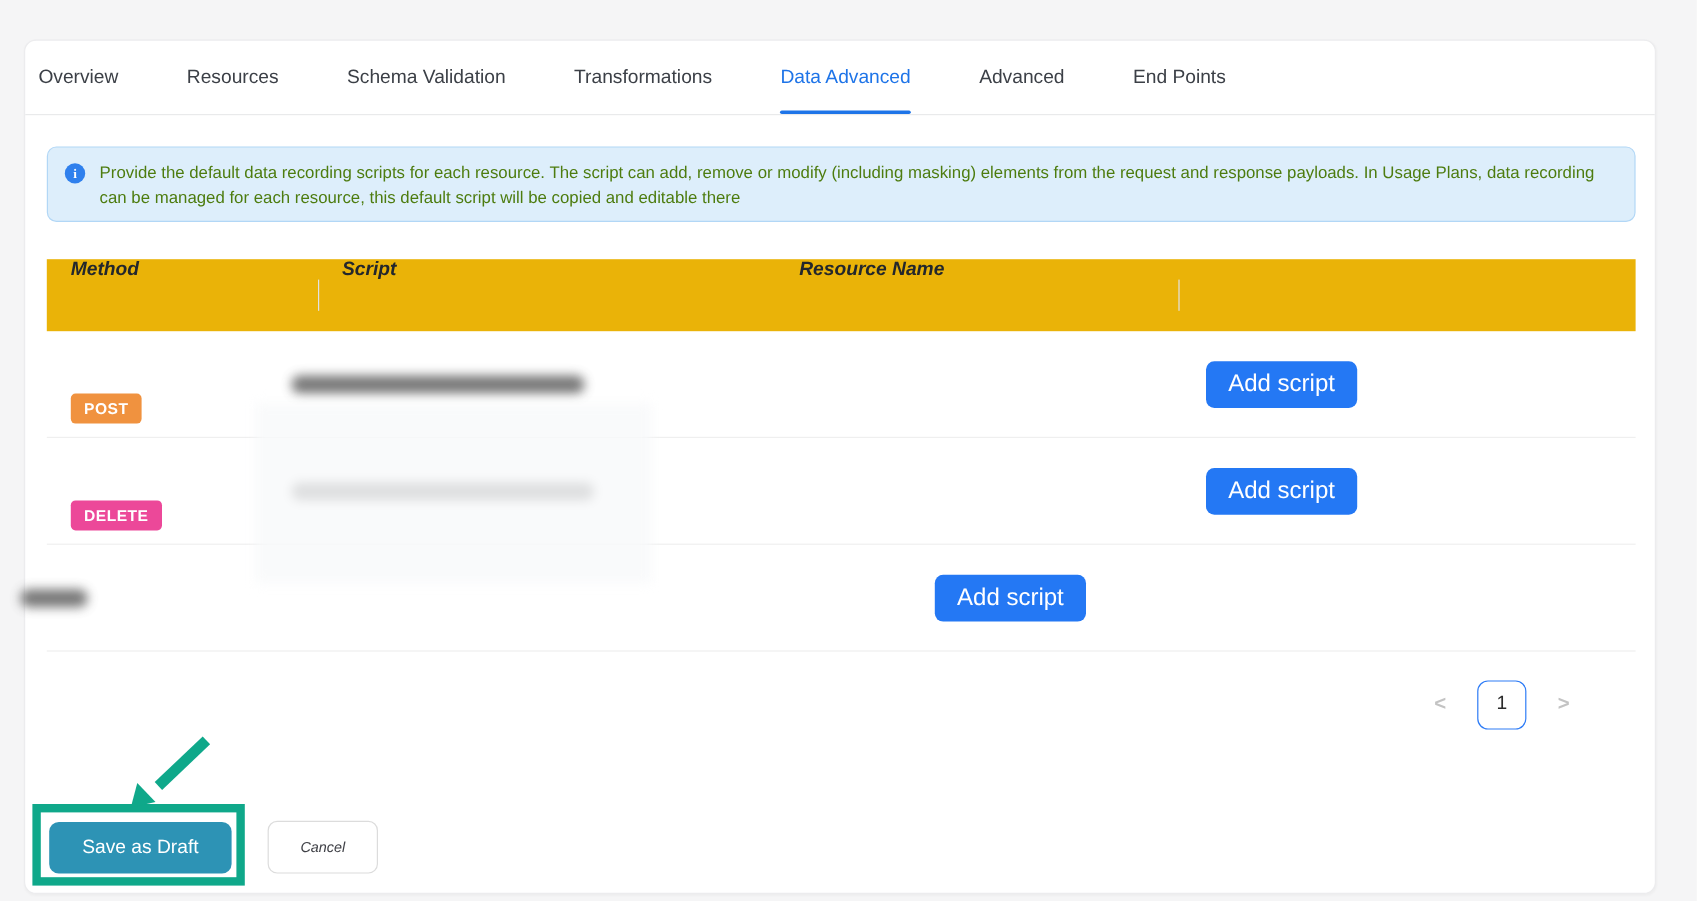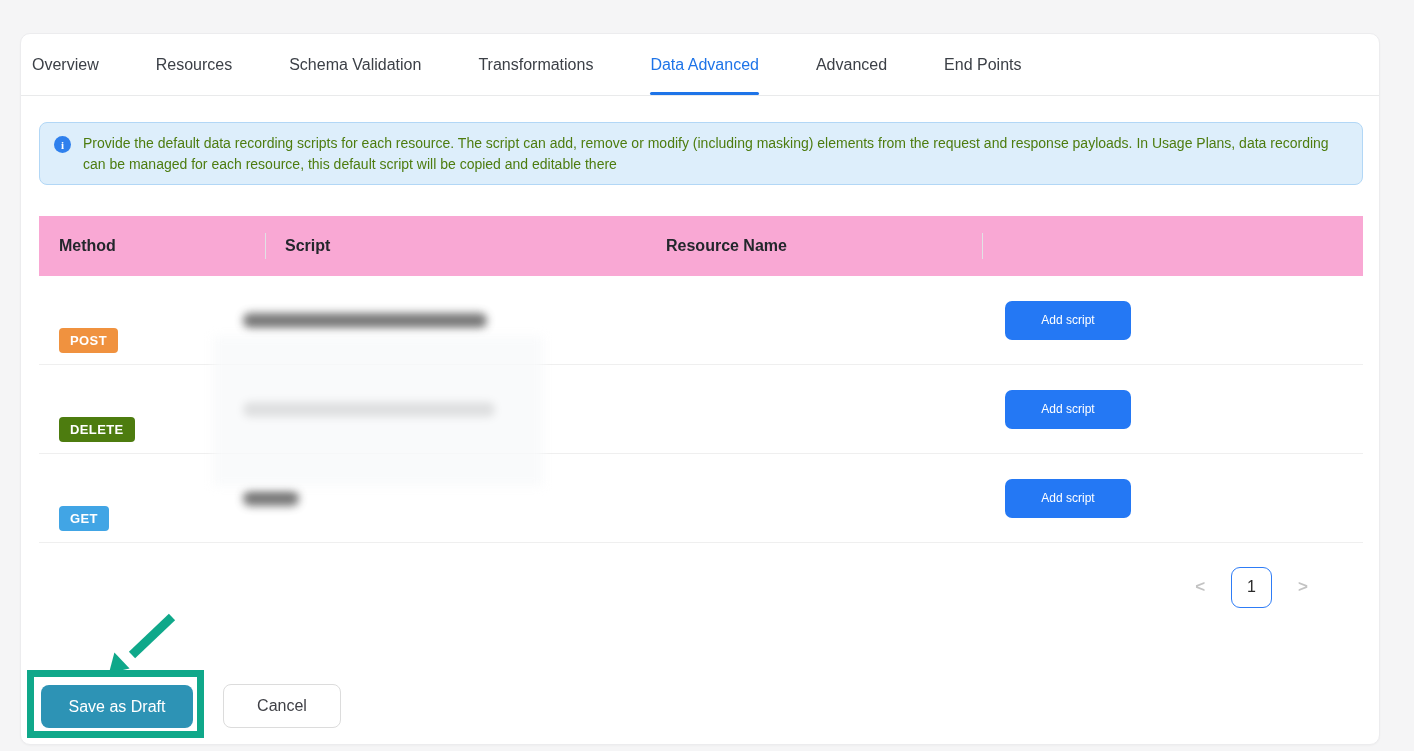--- a/index.html
+++ b/index.html
@@ -56,22 +56,22 @@
   }
   .banner-text {
     font-size: 14px; line-height: 21px; color: #4d7c0f;
   }
   
   .table {
     position: absolute; left: 18px; top: 182px;
     width: 1324px;
   }
   .thead {
-    display: flex; height: 60px; align-items: center;
-    background: #f9a8d4; position: relative;
+    display: flex; height: 60px; 
+    background: #eab308; position: relative; font-style: italic;
   }
   .th { font-size: 16px; font-weight: 600; color: #23272c; padding-left: 20px; }
   .col-method { width: 226px; }
   .col-name   { width: 717px; }
   .col-script { width: 381px; }
   .vsep {
     position: absolute; top: 17px; width: 1px; height: 26px; background: #e1e2e4;
   }
   .vsep.sep1 { left: 226px; }
   .vsep.sep2 { left: 943px; }
@@ -101,21 +101,21 @@
     width: 330px; height: 150px;
     background: rgba(248,249,250,0.8);
     filter: blur(5px);
     z-index: 2; pointer-events: none;
   }
   .add-btn {
     margin-left: 23px;
     width: 126px; height: 39px;
     background: #2478f4; color: #fff;
     border: none; border-radius: 7px;
-    font-size: 12px; font-family: inherit;
+    font-size: 20px; font-family: inherit;
     cursor: pointer;
   }
   
   .pagination {
     position: absolute; left: 18px; top: 533px;
     width: 1324px; height: 40px;
     display: flex; align-items: center; justify-content: flex-end;
     gap: 26px; padding-right: 55px;
   }
   .pg-arrow { color: #c3c3c3; font-size: 17px; font-weight: 700; cursor: default; }
@@ -135,25 +135,26 @@
   .save-btn {
     position: absolute; left: 7px; top: 8px;
     width: 152px; height: 43px;
     background: #2d93b5; color: #fff;
     border: none; border-radius: 8px;
     font-size: 16px; font-family: inherit;
     cursor: pointer;
   }
   .cancel-btn {
     position: absolute; left: 202px; top: 650px;
-    width: 118px; height: 44px;
+    width: 92px; height: 44px;
     background: #fff; color: #3f4046;
     border: 1px solid #dcdcdc; border-radius: 8px;
-    font-size: 16px; font-family: inherit;
-    cursor: pointer;
+    font-size: 12px; font-family: inherit;
+    cursor: pointer;
+    font-style: italic;
   }
   .annotation-arrow {
     position: absolute; left: 75px; top: 575px;
     z-index: 5; pointer-events: none;
   }
 </style>
 </head>
 <body>
 
 <div class="card">
@@ -189,34 +190,31 @@
       <div class="td col-name">
         <span class="mask" style="width:244px"></span>
       </div>
       <div class="td col-script">
         <button class="add-btn">Add script</button>
       </div>
     </div>
 
     <div class="trow">
       <div class="td col-method">
-        <span class="badge" style="background:#4d7c0f">DELETE</span>
+        <span class="badge" style="background:#ec4899">DELETE</span>
       </div>
       <div class="td col-name">
         <span class="mask" style="width:252px"></span>
       </div>
       <div class="td col-script">
         <button class="add-btn">Add script</button>
       </div>
     </div>
 
     <div class="trow">
-      <div class="td col-method">
-        <span class="badge" style="background:#41a5e5">GET</span>
-      </div>
       <div class="td col-name">
         <span class="mask" style="width:56px"></span>
       </div>
       <div class="td col-script">
         <button class="add-btn">Add script</button>
       </div>
     </div>
 
     <div class="blur-patch"></div>
   </div>

